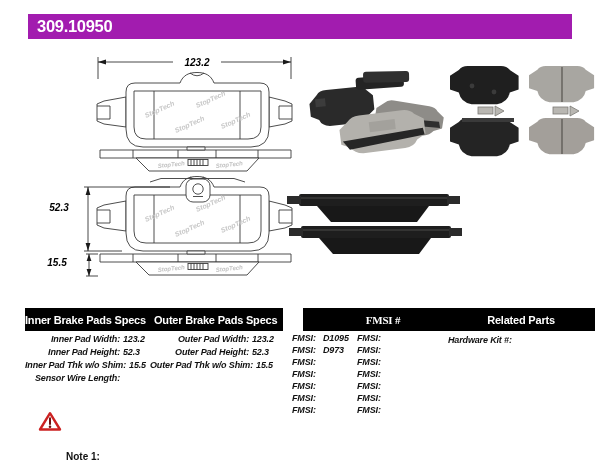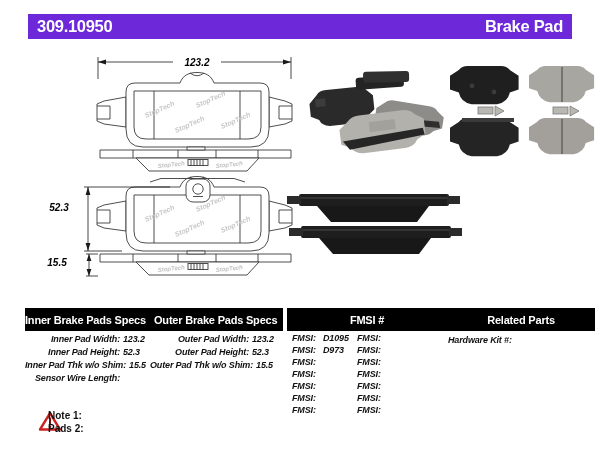--- a/index.html
+++ b/index.html
@@ -1,59 +1,58 @@
 <!DOCTYPE html>
 <html><head>
 <meta charset="utf-8">
 <style>
   html,body{margin:0;padding:0;background:#fff;}
   .sheet{position:relative;width:600px;height:464px;background:#fff;overflow:hidden;
          font-family:"Liberation Sans", sans-serif;color:#111;}
   
-  .titlebar{position:absolute;left:28px;top:14px;width:544px;height:25px;background:#6d28d9;
+  .titlebar{position:absolute;left:28px;top:14px;width:544px;height:25px;background:#a21caf;
             color:#fff;display:flex;align-items:center;justify-content:space-between;
             padding:0 9px;box-sizing:border-box;font-weight:bold;font-size:16.5px;letter-spacing:-0.3px;}
   
   .diagram{position:absolute;left:0;top:0;width:600px;height:306px;}
   .ln{fill:#fff;stroke:#3a3a3a;stroke-width:0.9;stroke-linejoin:round;}
   .nofill{fill:none;stroke:#3a3a3a;stroke-width:0.9;}
   .dim{stroke:#1a1a1a;stroke-width:0.8;fill:none;}
   .dimarrow{fill:#1a1a1a;stroke:none;}
   .dimtext{font-family:"Liberation Sans",sans-serif;font-size:10px;font-weight:bold;font-style:italic;fill:#000;}
   .wm{font-family:"Liberation Sans",sans-serif;font-size:7px;font-style:italic;font-weight:bold;fill:#c7c7c7;}
   .wm2{font-family:"Liberation Sans",sans-serif;font-size:6px;font-style:italic;font-weight:bold;fill:#c2c2c2;}
   
   .hdrbar{position:absolute;top:308px;height:23px;background:#000;color:#fff;display:flex;
           align-items:center;justify-content:center;font-weight:bold;font-size:11px;letter-spacing:-0.2px;}
   .hdr-specs{left:25px;width:258px;}
   .hdr-specs span{flex:1;}
-  .hdr-fmsi{left:287px;width:160px;}
+  .hdr-fmsi{left:303px;width:160px;font-family:Liberation Serif, serif;}
   .hdr-related{left:447px;width:148px;}
   .col{position:absolute;top:332px;}
   .col .r{display:flex;height:13px;align-items:center;font-size:9px;font-weight:bold;letter-spacing:-0.15px;white-space:nowrap;font-style:italic;}
   .col.fmsi .r{height:12px;}
   .lab{text-align:right;}
   .inner-col{left:25px;width:141px;}  .inner-col .lab{flex:0 0 95px;}
   .outer-col{left:150px;width:142px;} .outer-col .lab{flex:0 0 99px;}
   .fmsi .lab{flex:0 0 28px;text-align:left;}
   .val{padding-left:3px;}
   .related-col{left:448px;top:333px;}
   
   .warnicon{position:absolute;left:38px;top:411px;width:24px;height:21px;}
-  .note{position:absolute;left:48px;font-size:10px;font-weight:bold;}
+  .note{position:absolute;left:66px;font-size:10px;font-weight:bold;margin-top:41px;}
   .note1{top:410px;} .note2{top:423px;}
 </style>
 </head>
 <body>
 
 <div class="sheet">
 
   <div class="titlebar">
     <span>309.10950</span>
-    <span>Brake Pad</span>
   </div>
 
   <svg class="diagram" viewBox="0 0 600 306" xmlns="http://www.w3.org/2000/svg">
     <defs>
       <g id="padFront">
         <path class="ln" d="M126,97 L104,101 97,104 97,121 104,124 126,127 Z"></path>
         <path class="nofill" d="M97,106 H110 V119 H97"></path>
         <path class="ln" d="M269,97 L285,101 292,104 292,121 285,124 269,127 Z"></path>
         <path class="nofill" d="M292,106 H279 V119 H292"></path>
         <path class="ln" d="M126,92 Q126,83 135,83 L180,83 C183,75 189,72.5 197,72.5 C205,72.5 211,75 214,83 L260,83 Q269,83 269,92 L269,129 Q269,147 251,147 L143,147 Q126,147 126,129 Z"></path>

